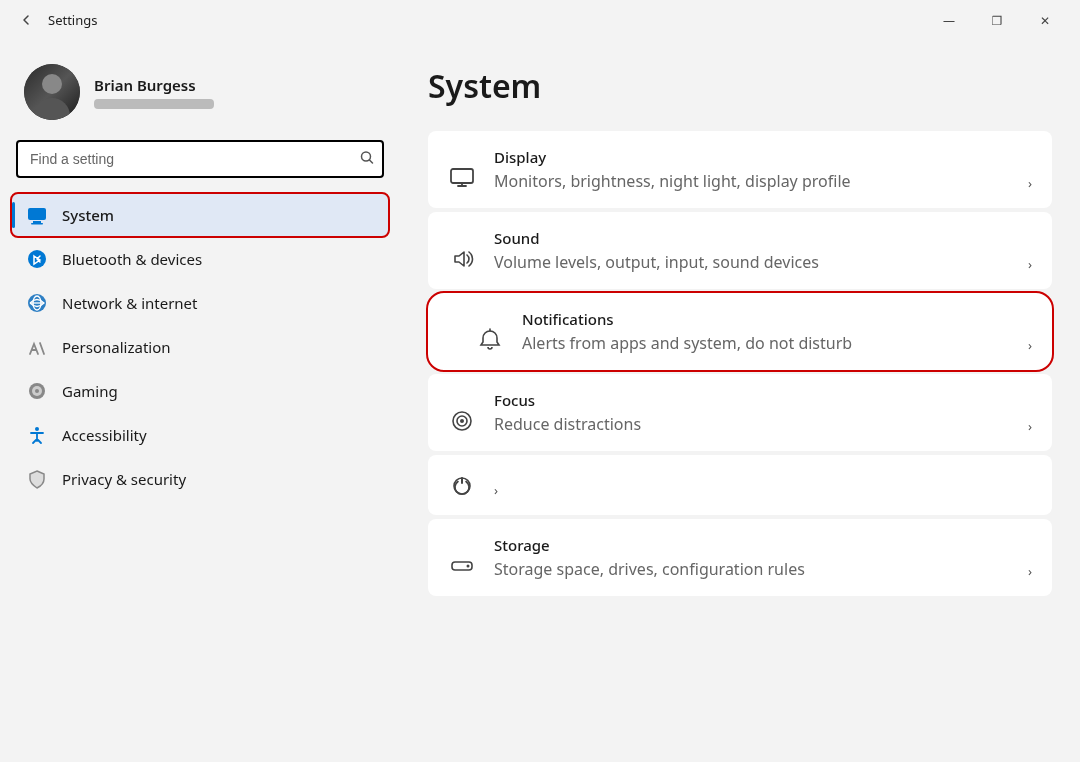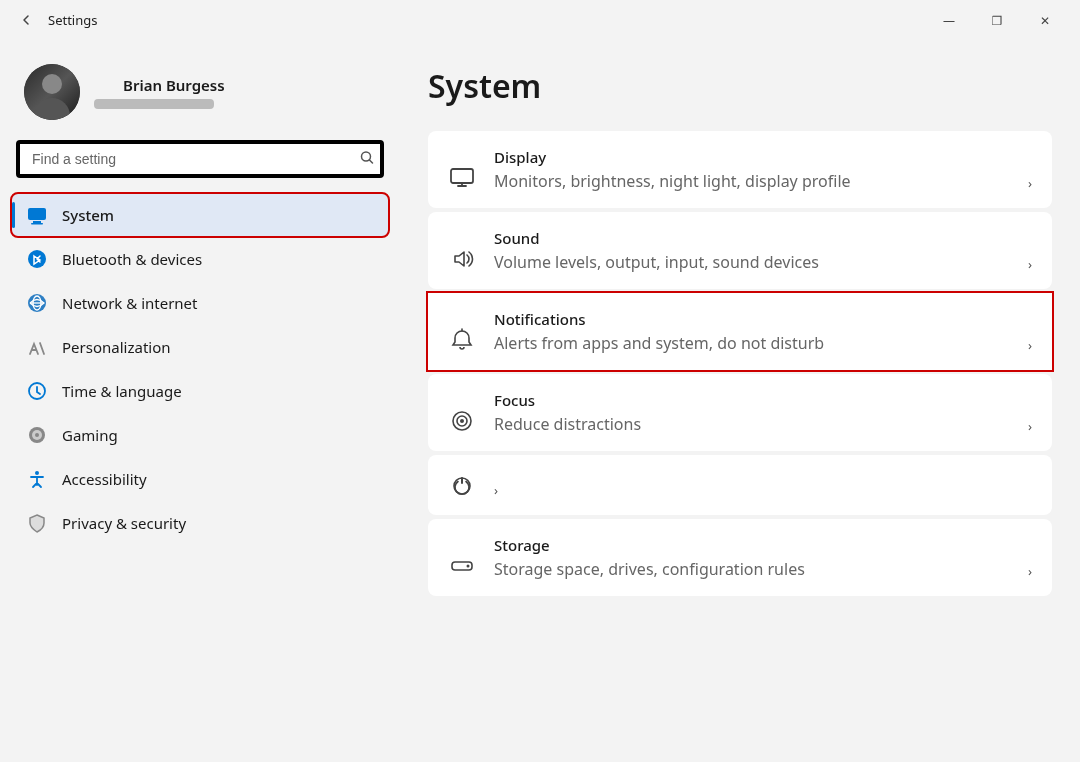--- a/index.html
+++ b/index.html
@@ -107,37 +107,36 @@
     }
     .user-info {
       display: flex;
       flex-direction: column;
       gap: 4px;
     }
     .user-name {
       font-size: 15px;
       font-weight: 600;
       color: #1a1a1a;
-      margin-left: 29px;
     }
     .user-email-bar {
       width: 120px; height: 10px;
       background: #bbb;
       border-radius: 4px;
     }
 
     .search-box {
       margin: 0 4px 16px 4px;
       position: relative;
     }
     .search-input {
       width: 100%;
       height: 38px;
       padding: 0 36px 0 12px;
-      border: 4px solid #000000;
+      border: 2px solid #000000;
       border-radius: 4px;
       background: white;
       font-size: 14px;
       color: #333;
       outline: none;
     }
     .search-input::placeholder { color: #666; }
     .search-icon-wrap {
       position: absolute;
       right: 10px; top: 50%;
@@ -328,29 +327,20 @@
           <svg width="22" height="22" viewBox="0 0 22 22" fill="none">
             <path d="M4 18l4-10 4 10M6 14h4" stroke="#888" stroke-width="1.8" stroke-linecap="round"></path>
             <path d="M14 7l4 11" stroke="#888" stroke-width="1.8" stroke-linecap="round"></path>
           </svg>
         </div>
         <span class="nav-label">Personalization</span>
       </div>
 
 
 
-      <div class="nav-item">
-        <div class="nav-icon">
-          <svg width="22" height="22" viewBox="0 0 22 22" fill="none">
-            <circle cx="11" cy="11" r="8" stroke="#0078d4" stroke-width="1.8" fill="none"></circle>
-            <path d="M11 7v5l3 2" stroke="#0078d4" stroke-width="1.8" stroke-linecap="round"></path>
-          </svg>
-        </div>
-        <span class="nav-label">Time &amp; language</span>
-      </div>
 
       <div class="nav-item">
         <div class="nav-icon">
           <svg width="22" height="22" viewBox="0 0 22 22" fill="none">
             <circle cx="11" cy="11" r="8" fill="#888"></circle>
             <circle cx="11" cy="11" r="5" fill="#ccc"></circle>
             <circle cx="11" cy="11" r="2" fill="#888"></circle>
           </svg>
         </div>
         <span class="nav-label">Gaming</span>
@@ -407,21 +397,21 @@
           </svg>
         </div>
         <div class="settings-text">
           <div class="settings-label">Sound</div>
           <div class="settings-desc">Volume levels, output, input, sound devices</div>
         </div>
         <div class="chevron">›</div>
       </div>
     </div>
 
-    <div class="settings-card" style="outline: 2px solid #c00; border-radius: 0;">
+    <div class="settings-card" style="outline: 2px solid #c00; border-radius: 16px; padding-left: 28px;">
       <div class="settings-item">
         <div class="settings-icon">
           <svg width="26" height="26" viewBox="0 0 26 26" fill="none">
             <path d="M13 4a7 7 0 0 1 7 7v4l2 3H4l2-3V11a7 7 0 0 1 7-7z" stroke="#444" stroke-width="1.6" fill="none"></path>
             <path d="M11 20a2 2 0 0 0 4 0" stroke="#444" stroke-width="1.6" fill="none"></path>
             <line x1="13" y1="2" x2="13" y2="4" stroke="#444" stroke-width="1.6" stroke-linecap="round"></line>
           </svg>
         </div>
         <div class="settings-text">
           <div class="settings-label">Notifications</div>

